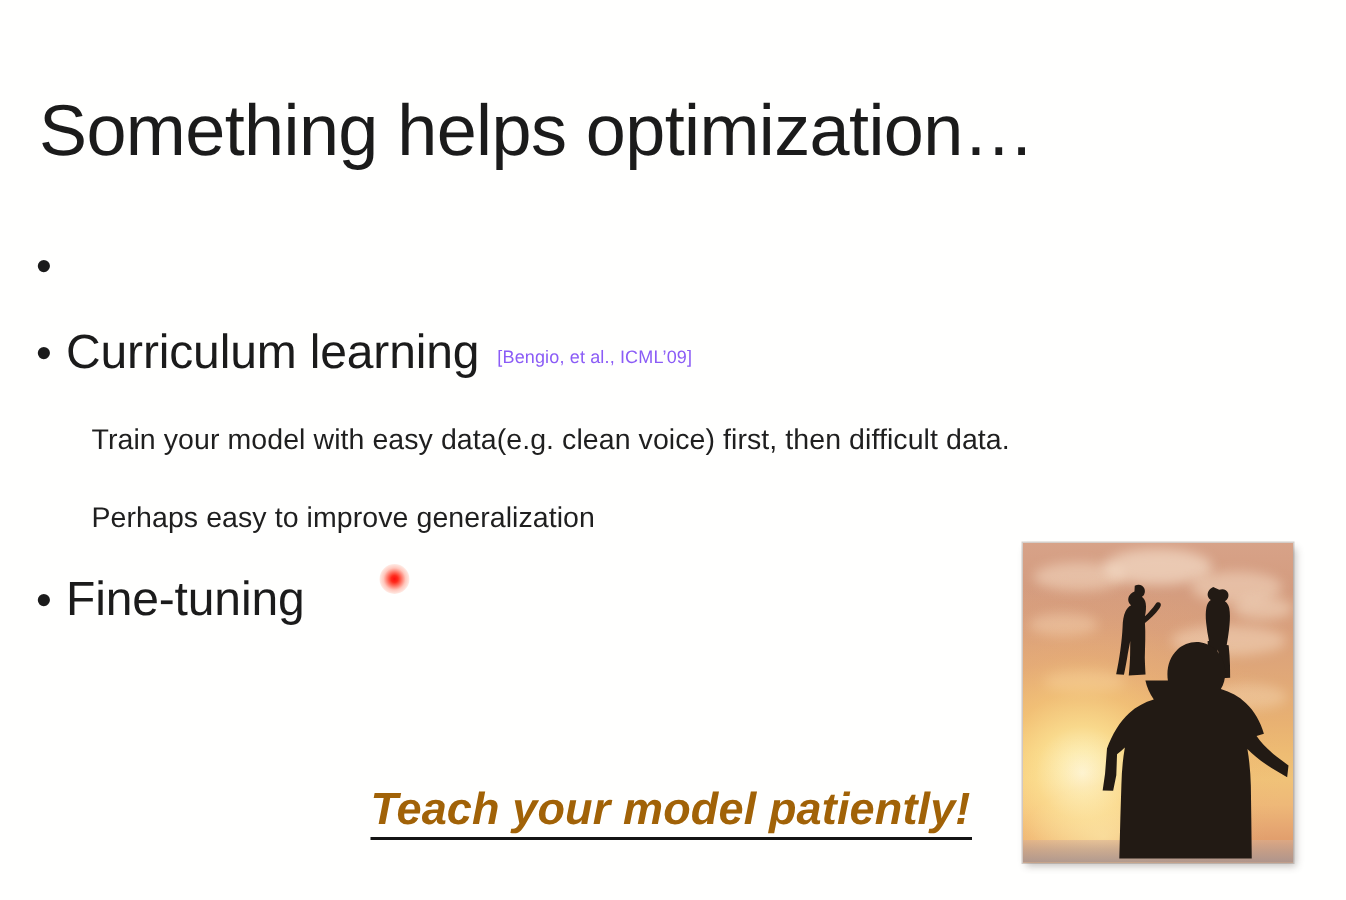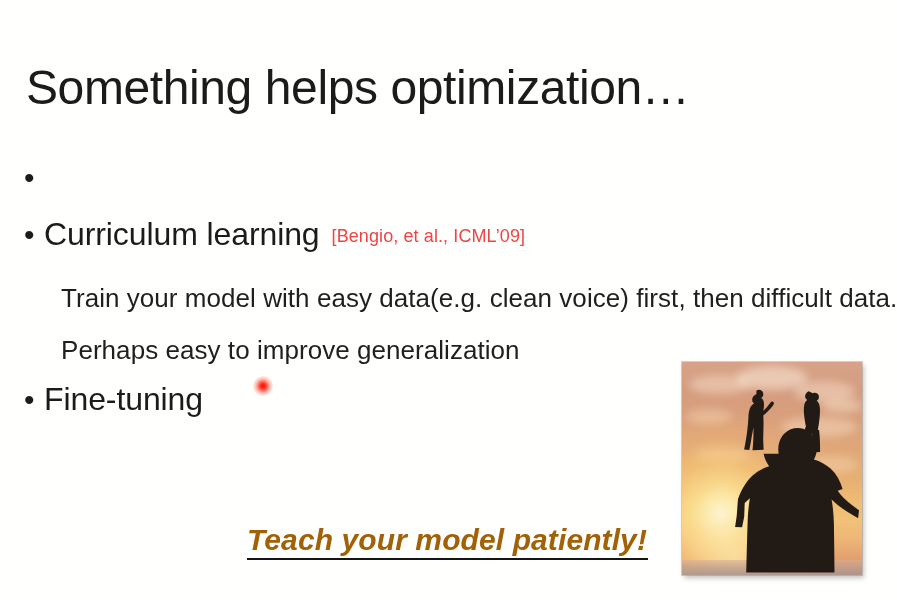--- a/index.html
+++ b/index.html
@@ -54,34 +54,34 @@
     font-weight: 400;
     color: #1b1b1b;
     line-height: 1;
     letter-spacing: -0.1px;
   }
   #bullet-warmup  { top: 163px; }
   #bullet-curriculum { top: 218px; }
   #bullet-finetuning { top: 383px; }
 
   .citation {
-    font-size: 18px;
-    color: #ef4444;
+    font-size: 12px;
+    color: #8b5cf6;
     margin-left: 12px;
     letter-spacing: 0.1px;
     position: relative;
     top: -3px;
     text-align: center;
   }
 
   
   .subline {
     position: absolute;
     left: 61px;
-    font-size: 26px;
+    font-size: 19px;
     color: #1f1f1f;
     white-space: nowrap;
     letter-spacing: 0.05px;
   }
   #subline-1 { top: 283px; }
   #subline-2 { top: 335px; }
 
   
   #laser-pointer {
     position: absolute;

